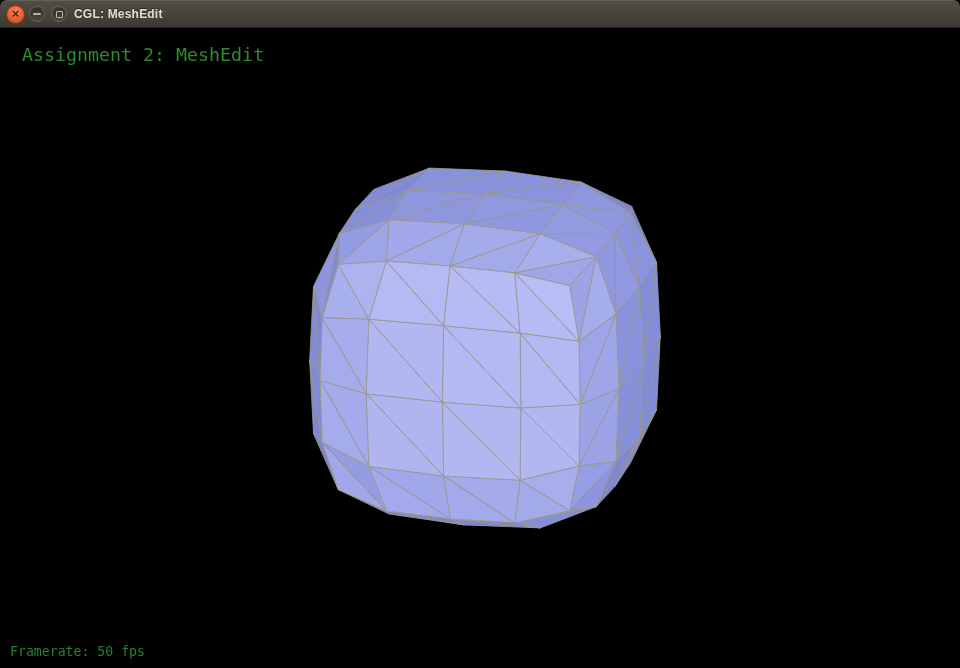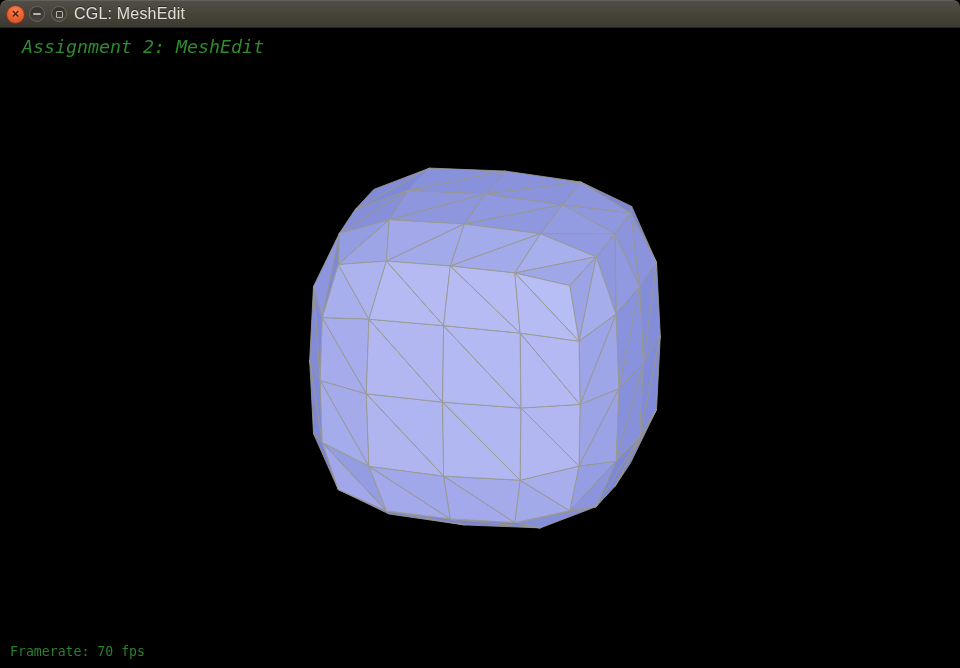--- a/index.html
+++ b/index.html
@@ -8,21 +8,21 @@
 
   
   .titlebar{
     position:absolute;top:0;left:0;width:960px;height:28px;
     background:linear-gradient(180deg,#504e48 0%,#454339 55%,#3a3833 100%);
     border-radius:7px 7px 0 0;
     box-shadow:inset 0 1px 0 rgba(255,255,255,.10), inset 0 -1px 0 rgba(0,0,0,.35);
   }
   .title{
     position:absolute;left:74px;top:0;height:28px;line-height:28px;
-    font-size:16px;font-weight:normal;color:#e2dfd8;
+    font-size:12px;font-weight:bold;color:#e2dfd8;
     text-shadow:0 -1px 0 rgba(0,0,0,.45);
     letter-spacing:.2px;
   }
   .wbtn{position:absolute;border-radius:50%;box-sizing:border-box;cursor:default;}
   #close-btn{
     left:6px;top:5px;width:19px;height:19px;
     background:radial-gradient(circle at 50% 32%,#f68a57 0%,#e65f33 55%,#d44d22 100%);
     border:1px solid #8e3418;
     color:#4d1f10;font-size:13px;font-weight:bold;text-align:center;line-height:16px;
   }
@@ -32,21 +32,21 @@
     border:1px solid #67645c;
   }
   #min-btn{left:29px;}
   #max-btn{left:51px;}
   .min-bar{position:absolute;left:3px;top:6px;width:8px;height:2px;background:#b5b2aa;border-radius:1px;}
   .max-box{position:absolute;left:3.5px;top:3.5px;width:7px;height:7px;border:1.5px solid #b5b2aa;box-sizing:border-box;border-radius:1px;}
 
   
   .canvas{position:absolute;top:28px;left:0;width:960px;height:640px;background:#000;}
   .mono{font-family:"DejaVu Sans Mono","Liberation Mono",monospace;white-space:pre;}
-  #assignment-label{position:absolute;left:22px;top:10px;font-size:18.3px;line-height:1;color:#2e8b2e;font-style:italic;}
+  #assignment-label{position:absolute;left:22px;top:18px;font-size:18.3px;line-height:1;color:#2e8b2e;}
   #status-label{position:absolute;left:608px;top:60px;font-size:16.8px;line-height:1;color:#f5f5f5;}
   #framerate-label{position:absolute;left:10px;top:617px;font-size:13.2px;line-height:1;color:#2b802b;}
   #mesh-svg{position:absolute;left:0;top:0;}
 </style>
 </head>
 <body>
 
 <div class="window">
 
   <div class="titlebar">
@@ -155,16 +155,16 @@
         <polygon points="514.8,244.9 569.7,257.6 596.2,228.8" fill="rgb(160,167,232)" stroke="#9b9b90" stroke-width="1" stroke-opacity="0.85" stroke-linejoin="round"></polygon>
         <polygon points="520.9,380.0 580.1,376.4 520.1,305.1" fill="rgb(180,185,243)" stroke="#9b9b90" stroke-width="1" stroke-opacity="0.85" stroke-linejoin="round"></polygon>
         <polygon points="580.1,376.4 579.0,313.2 520.1,305.1" fill="rgb(180,185,243)" stroke="#9b9b90" stroke-width="1" stroke-opacity="0.85" stroke-linejoin="round"></polygon>
         <polygon points="520.9,380.0 520.1,305.1 443.6,297.7" fill="rgb(179,185,242)" stroke="#9b9b90" stroke-width="1" stroke-opacity="0.85" stroke-linejoin="round"></polygon>
         <polygon points="443.6,297.7 520.1,305.1 450.2,238.0" fill="rgb(182,187,244)" stroke="#9b9b90" stroke-width="1" stroke-opacity="0.85" stroke-linejoin="round"></polygon>
         <polygon points="579.0,313.2 569.7,257.6 514.8,244.9" fill="rgb(183,189,245)" stroke="#9b9b90" stroke-width="1" stroke-opacity="0.85" stroke-linejoin="round"></polygon>
         <polygon points="520.1,305.1 514.8,244.9 450.2,238.0" fill="rgb(182,187,244)" stroke="#9b9b90" stroke-width="1" stroke-opacity="0.85" stroke-linejoin="round"></polygon>
         <polygon points="520.1,305.1 579.0,313.2 514.8,244.9" fill="rgb(182,187,244)" stroke="#9b9b90" stroke-width="1" stroke-opacity="0.85" stroke-linejoin="round"></polygon>
       </svg>
     <div class="mono" id="assignment-label">Assignment 2: MeshEdit</div>
-    <div class="mono" id="framerate-label">Framerate: 70 fps</div>
+    <div class="mono" id="framerate-label">Framerate: 50 fps</div>
   </div>
 
 </div>
 
 </body></html>

